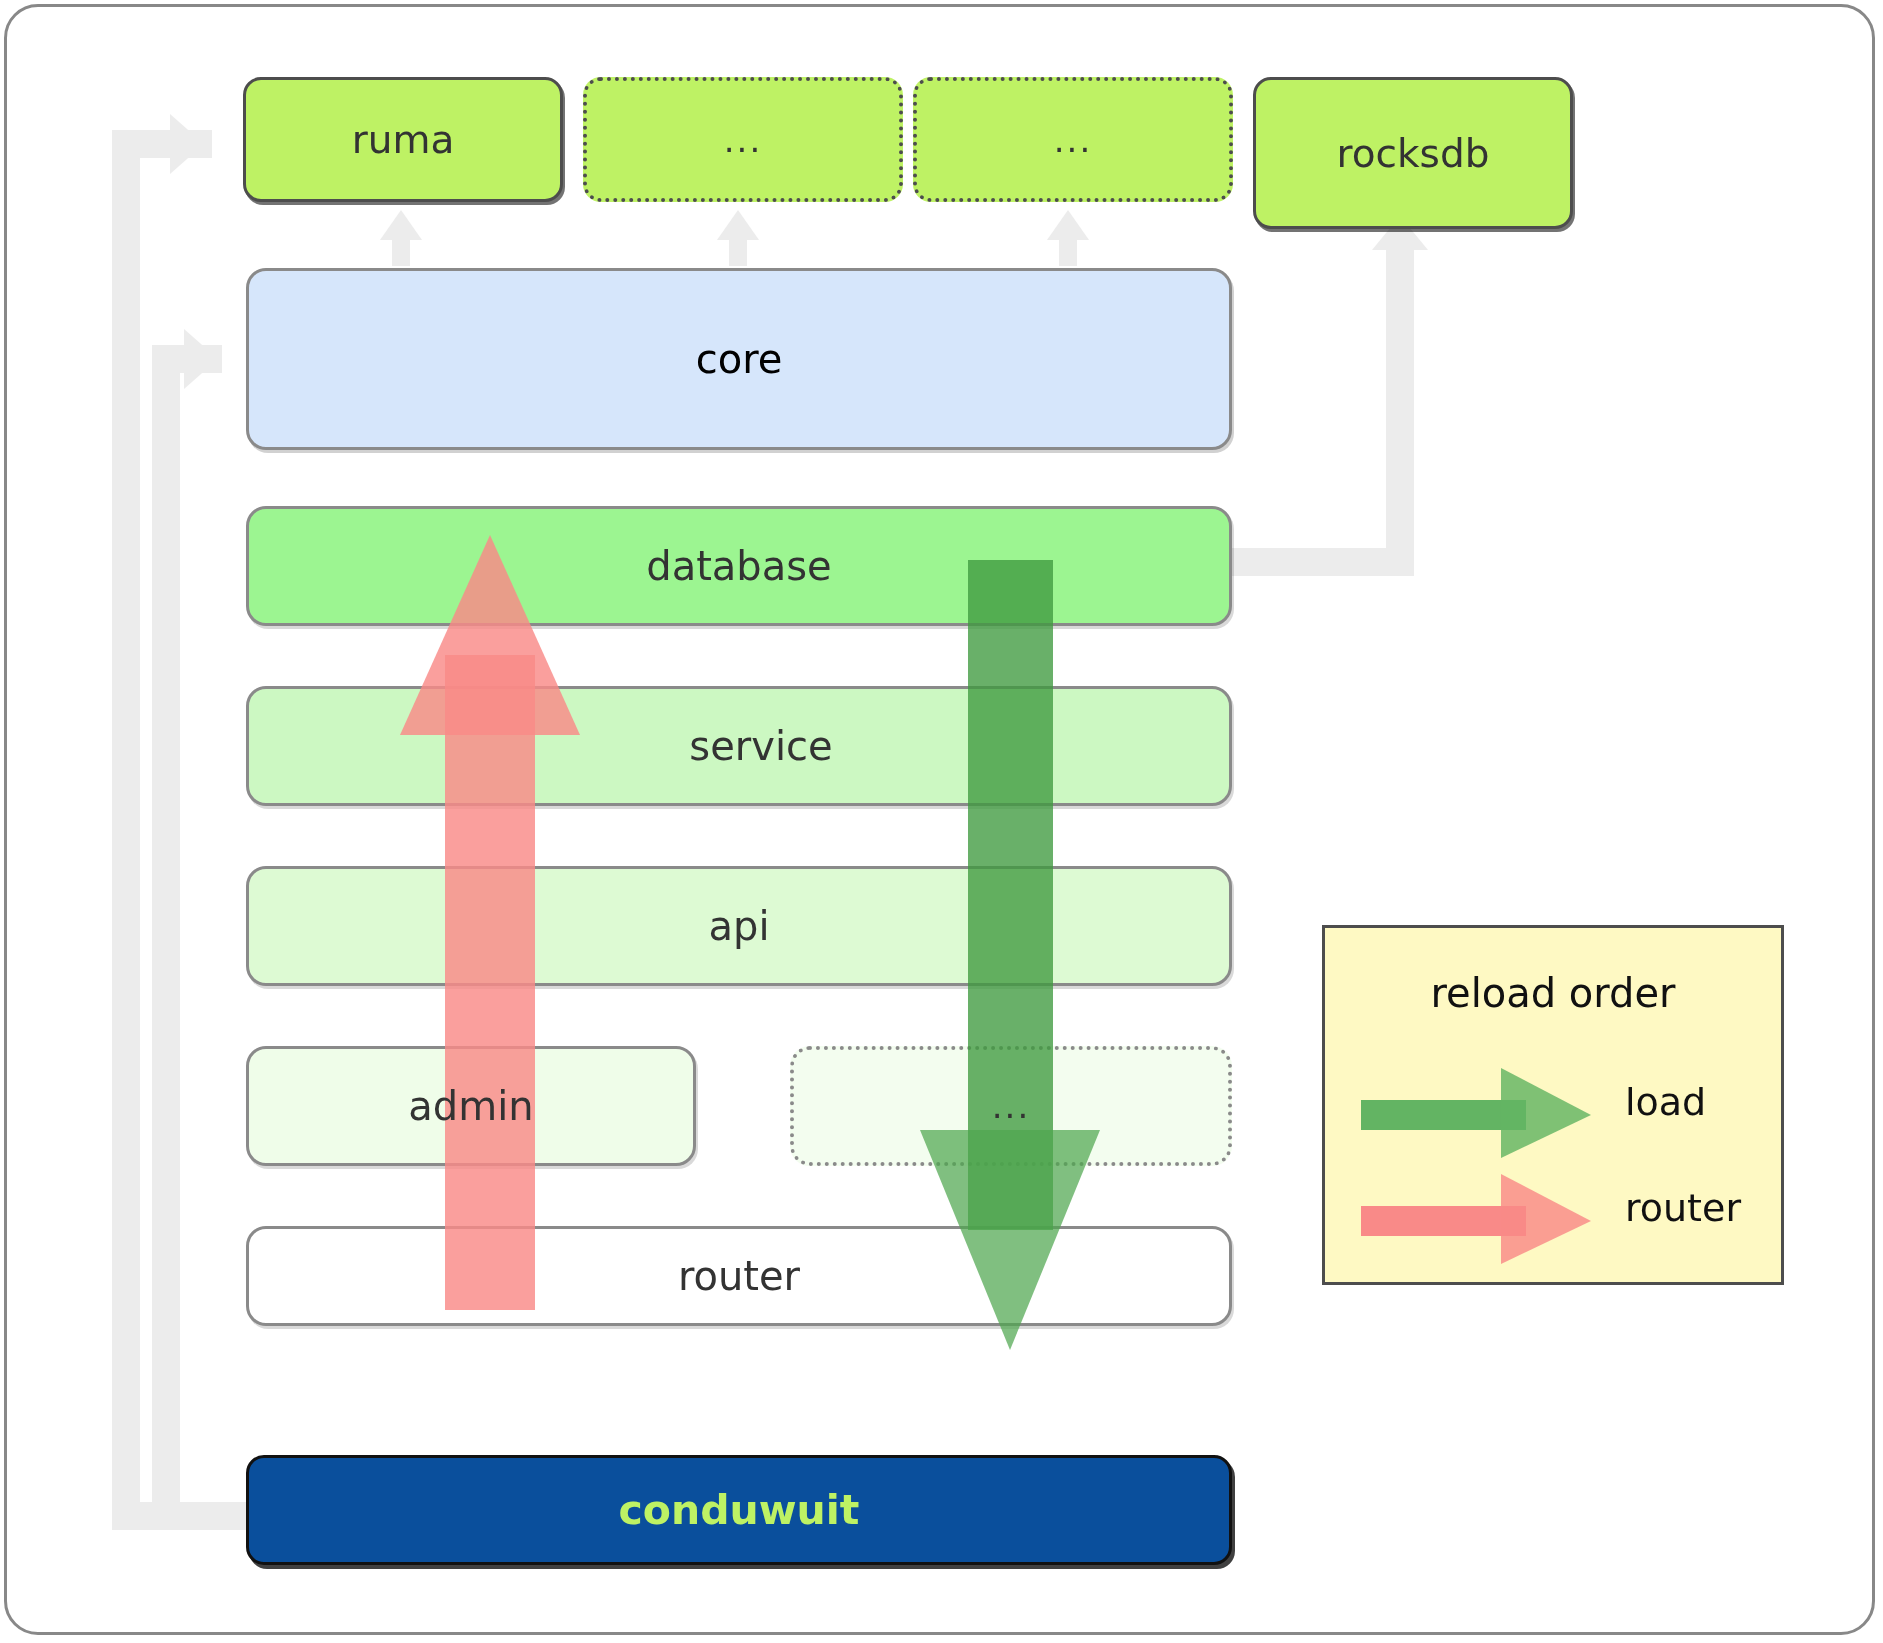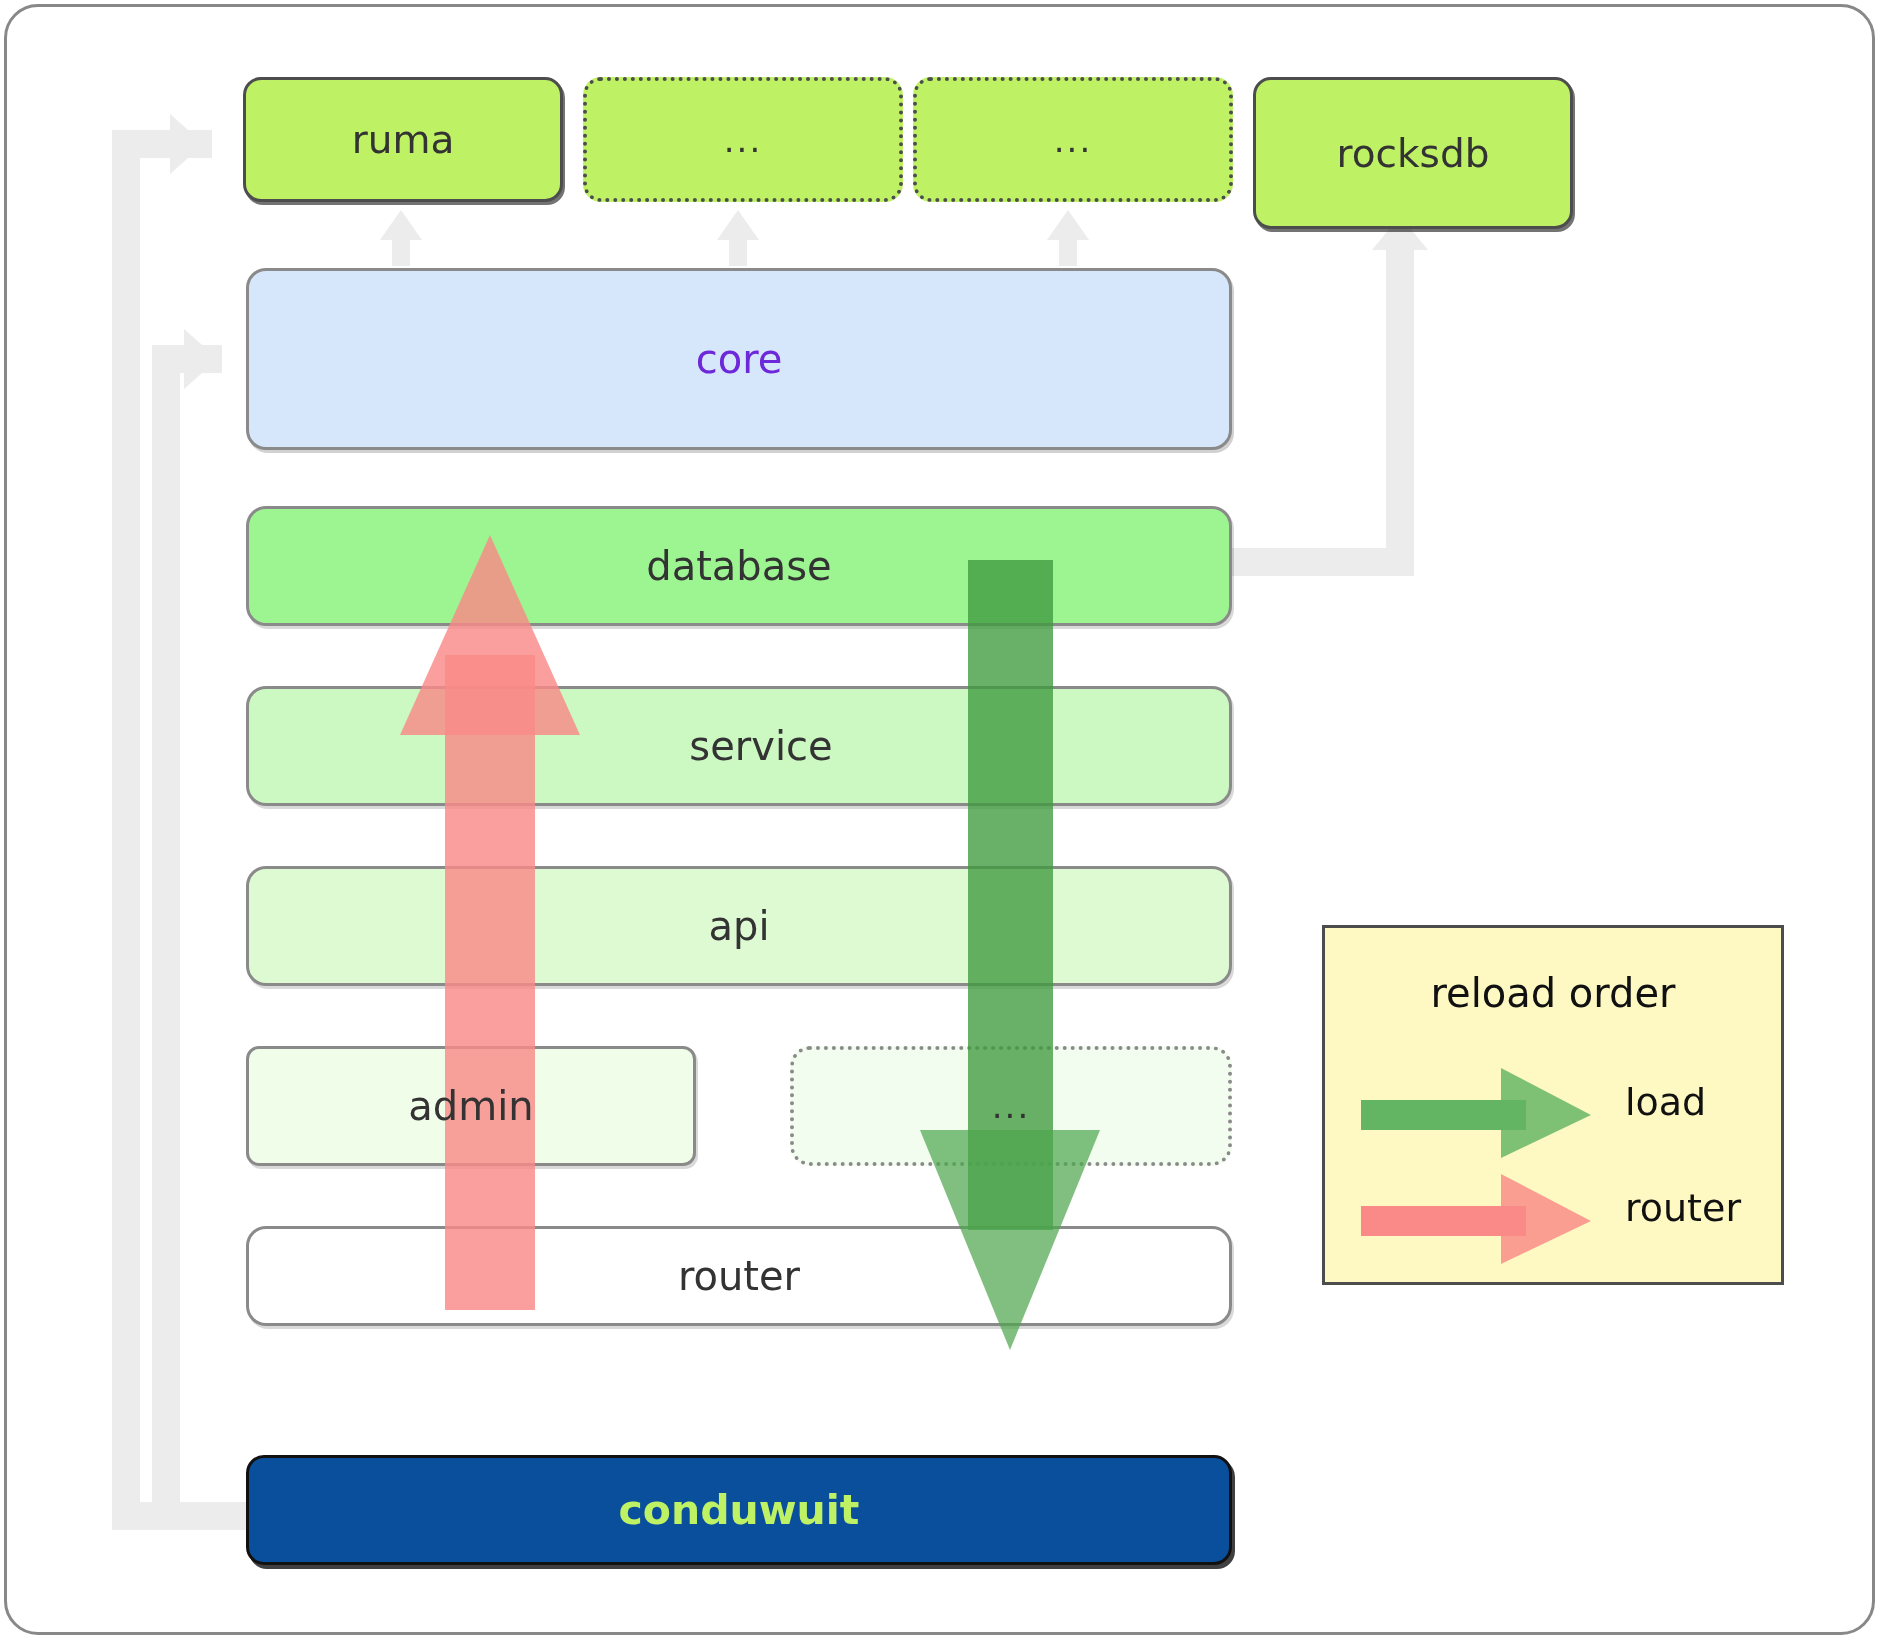--- a/index.html
+++ b/index.html
@@ -56,37 +56,37 @@
     border-width: 4px;
     box-shadow: none;
   }
   .crate.dotted .label { letter-spacing: 2px; font-size: 34px; }
 
   
   .core-box {
     background: #d6e6fb;
     border: 3px solid #8a8a8a;
     border-radius: 20px;
-    color: #6d28d9;
+    color: #000000;
     font-size: 40px;
     box-shadow: 2px 3px 0 rgba(0,0,0,0.18);
   }
 
   
   .layer {
     border: 3px solid #8a8a8a;
     border-radius: 20px;
     color: #333333;
     font-size: 40px;
     box-shadow: 2px 3px 0 rgba(0,0,0,0.15);
   }
   .layer.l-database { background: #9cf591; }
   .layer.l-service  { background: #ccf8c2; }
   .layer.l-api      { background: #ddfad3; }
-  .layer.l-admin    { background: #effde9; border-radius: 13px; }
+  .layer.l-admin    { background: #effde9; }
   .layer.l-dots     { background: #f3fdef; border-style: dotted; border-width: 4px; box-shadow:none; }
   .layer.l-dots .label { letter-spacing: 2px; font-size: 34px; }
   .layer.l-router   { background: #ffffff; }
 
   
   .root-box {
     background: #0a4f9c;
     border: 3px solid #111111;
     border-radius: 18px;
     color: #bef264;

